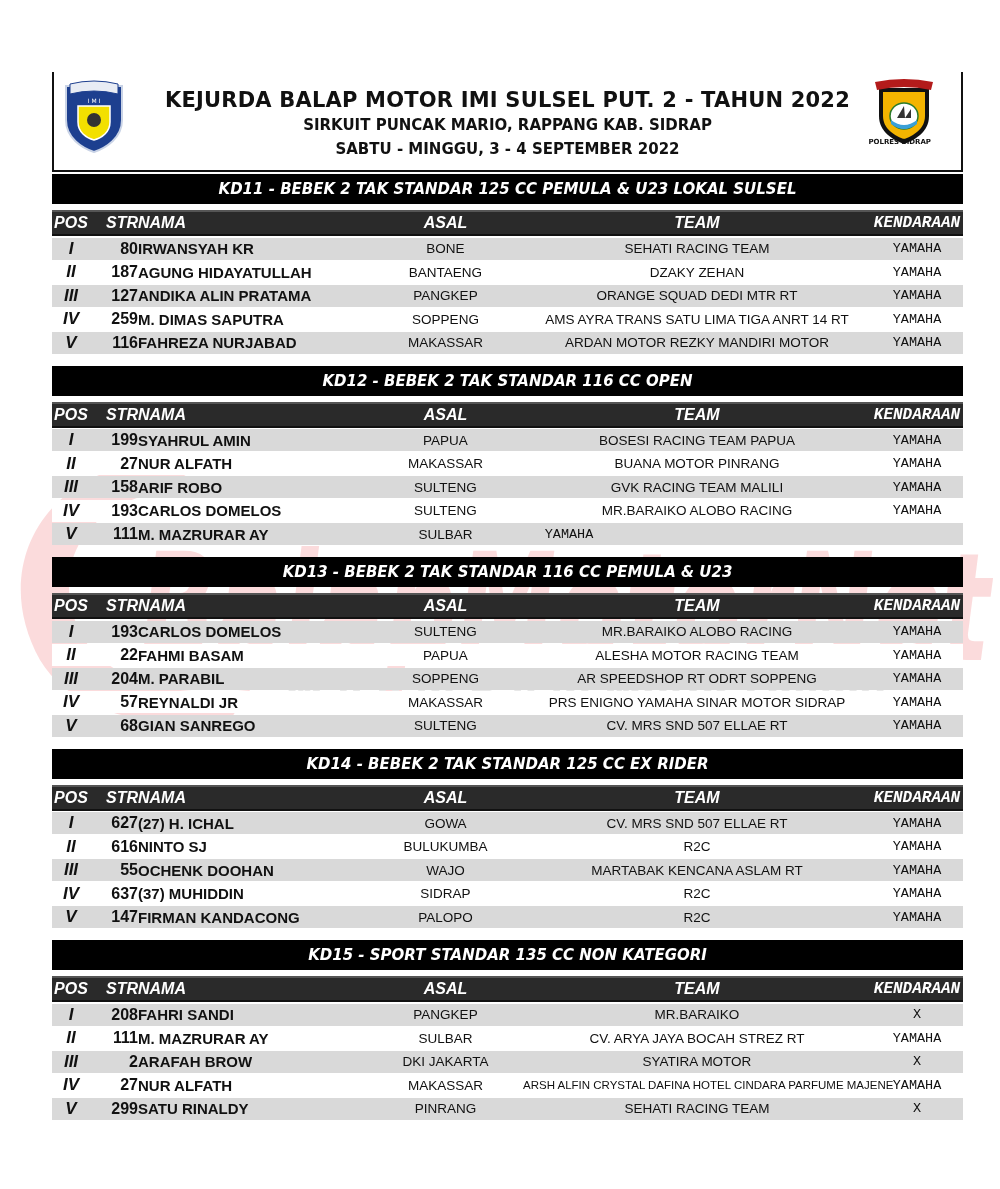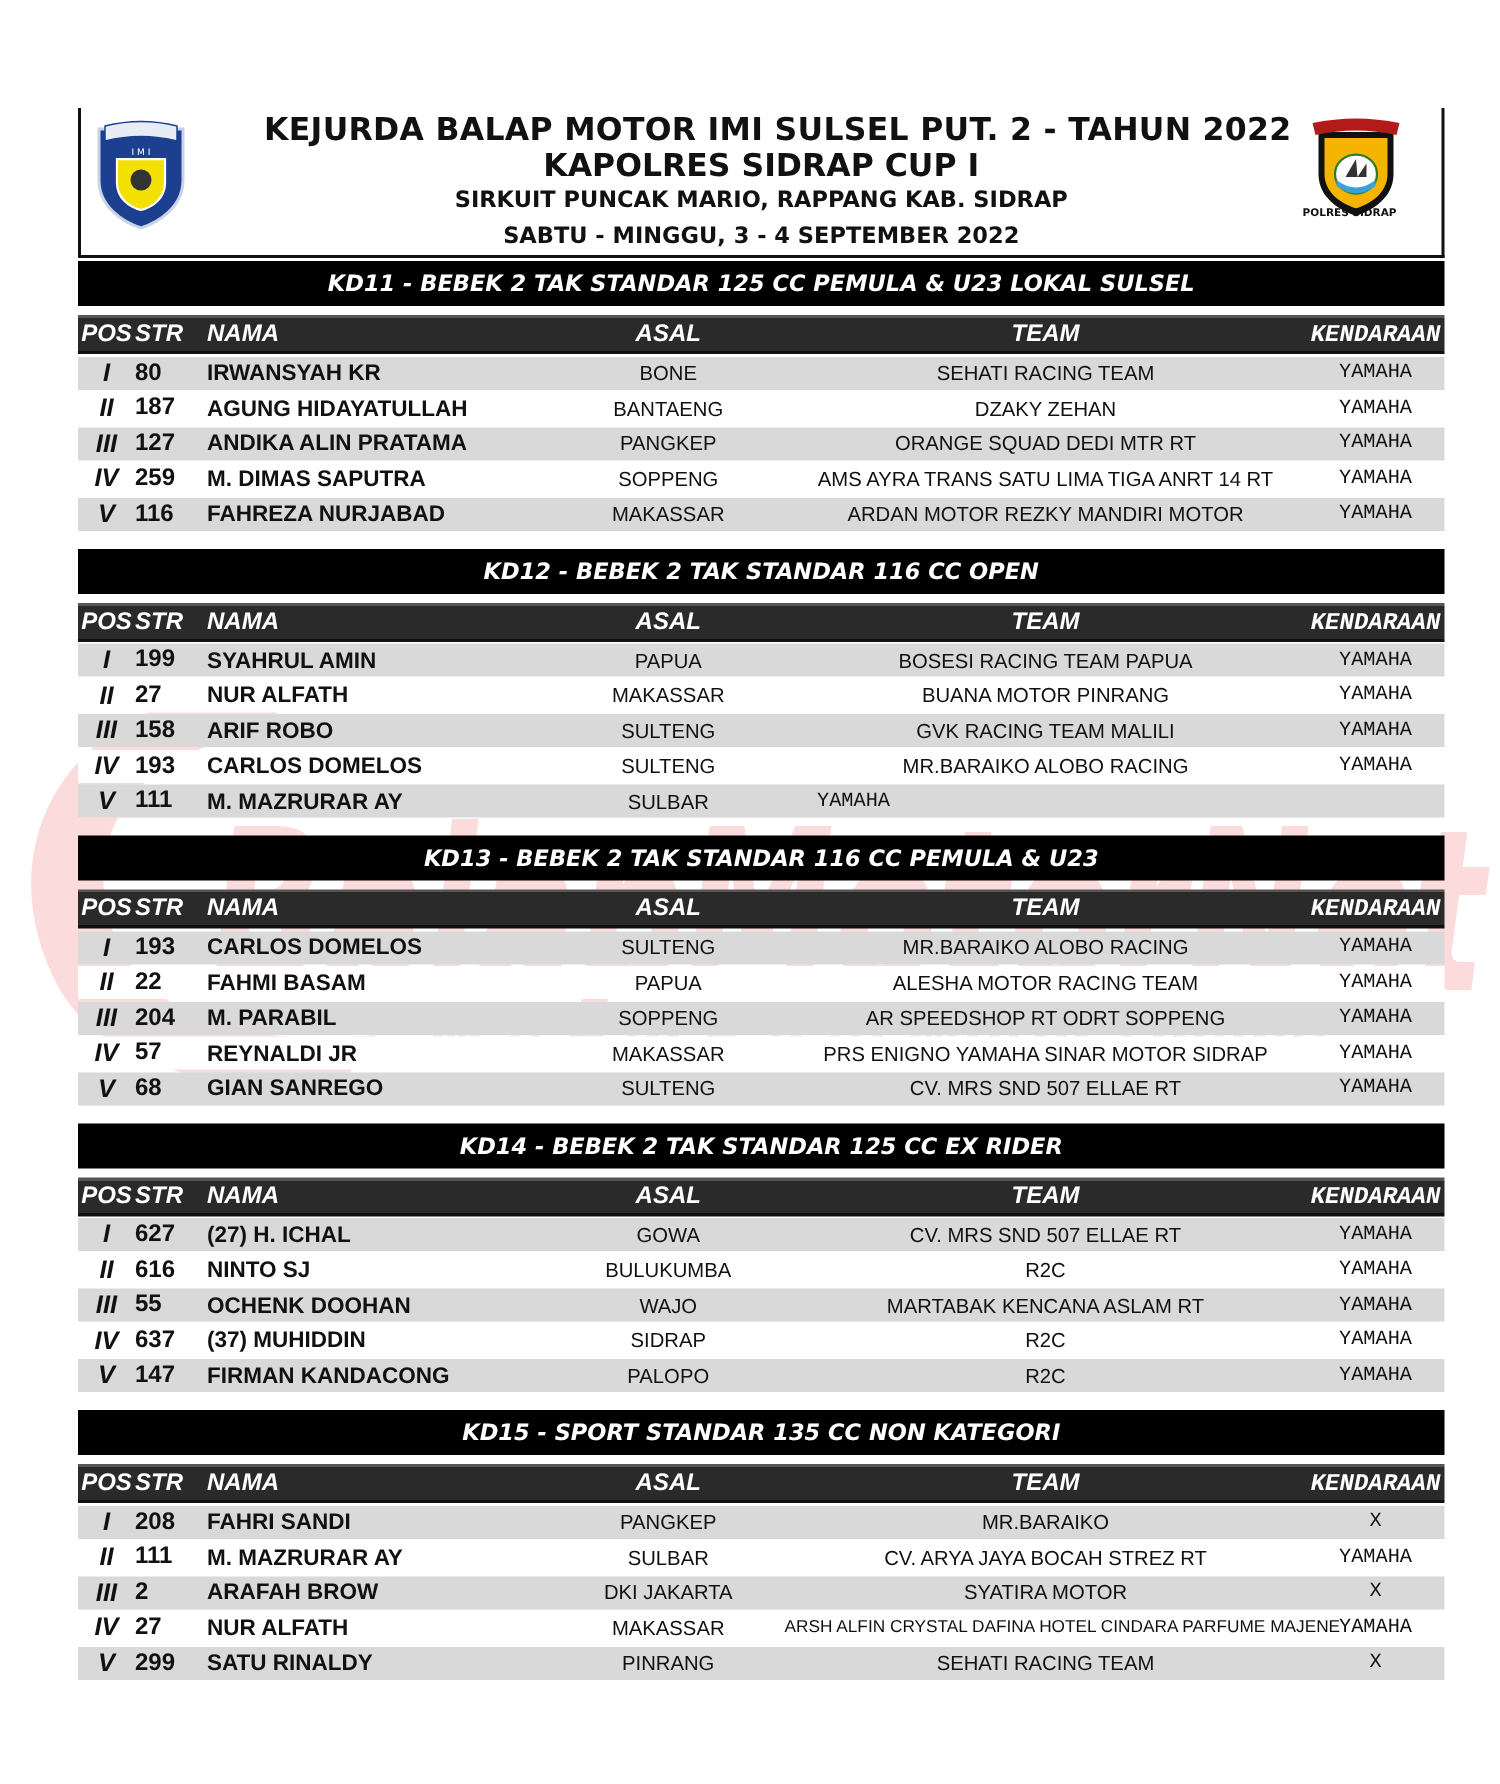--- a/index.html
+++ b/index.html
@@ -4,33 +4,33 @@
 <style>
   html, body { margin: 0; padding: 0; background: #ffffff; }
   body { width: 1000px; height: 1189px; position: relative; overflow: hidden;
          font-family: "Liberation Sans", sans-serif; color: #111; }
   .watermark { position: absolute; left: 0; top: 440px; width: 1000px; height: 300px; pointer-events: none; z-index: 0; }
   .page { position: absolute; left: 52px; top: 72px; width: 911px; z-index: 1; }
   .header { position: relative; height: 100px; border-left: 2px solid #111; border-right: 2px solid #111; border-bottom: 2px solid #111; box-sizing: border-box; }
   .logo-left { position: absolute; left: 8px; top: 8px; width: 64px; height: 74px; }
   .logo-right { position: absolute; right: 22px; top: 4px; width: 70px; height: 82px; }
   .title-block { position: absolute; left: 100px; right: 100px; top: 0; text-align: center; font-family: "DejaVu Sans", sans-serif; font-weight: bold; }
-  .t1 { font-size: 21px; line-height: 26px; margin-top: 1px; letter-spacing: 0.2px; text-align: right; }
+  .t1 { font-size: 21px; line-height: 26px; margin-top: 15px; letter-spacing: 0.2px; }
   .t2 { font-size: 21px; line-height: 22px; }
   .t3 { font-size: 15px; line-height: 24px; }
   .t4 { font-size: 15px; line-height: 24px; }
   .polres-label { position: absolute; right: 30px; top: 66px; font-size: 7px; font-weight: bold; font-family: "DejaVu Sans", sans-serif; }
   .section { margin-top: 0; }
   .cat-bar { height: 30px; background: #000; color: #fff; text-align: center; font-family: "DejaVu Sans", sans-serif; font-weight: bold; font-style: italic; font-size: 15px; line-height: 30px; margin-top: 2px; }
   .col-head { display: flex; height: 26px; margin-top: 6px; background: linear-gradient(#555 0, #555 2px, #2a2a2a 2px, #2a2a2a 24px, #111 24px); color: #fff; font-weight: bold; font-style: italic; font-size: 16px; align-items: center; }
   .row { display: flex; height: 22px; align-items: center; font-size: 14px; margin-top: 1.5px; }
   .row.odd { background: #d9d9d9; }
   .row.even { background: #ffffff; }
   .c-pos { width: 38px; text-align: center; font-weight: bold; font-style: italic; font-size: 17px; }
-  .c-str { width: 48px; text-align: left; font-weight: bold; font-size: 16px; }
+  .c-str { width: 48px; text-align: right; font-weight: bold; font-size: 16px; }
   .c-nama { width: 230px; padding-left: 0; font-weight: bold; font-size: 15px; white-space: nowrap; }
   .c-asal { width: 155px; text-align: center; font-size: 13.5px; }
   .c-team { width: 348px; text-align: center; font-size: 13.5px; white-space: nowrap; }
   .c-team.small { font-size: 11.5px; }
   .c-kend { width: 92px; text-align: center; font-size: 13.5px; font-family: Liberation Mono, monospace; }
   .col-head .c-pos, .col-head .c-str, .col-head .c-nama, .col-head .c-asal, .col-head .c-team, .col-head .c-kend { font-weight: bold; font-style: italic; font-size: 16px; }
   .spacer { height: 10px; }
 </style>
 </head>
 <body>
@@ -47,21 +47,20 @@
   <div class="header">
     <svg class="logo-left" viewBox="0 0 64 74">
       <path d="M4 6 L60 6 L60 40 C60 58 44 68 32 72 C20 68 4 58 4 40 Z" fill="#1d3f8f" stroke="#c9d3e6" stroke-width="2"></path>
       <path d="M8 4 Q32 -2 56 4 L56 14 Q32 8 8 14 Z" fill="#e8ecf4" stroke="#1d3f8f" stroke-width="1"></path>
       <path d="M16 26 L48 26 L48 42 C48 52 40 58 32 60 C24 58 16 52 16 42 Z" fill="#f3e000" stroke="#fff" stroke-width="1.5"></path>
       <circle cx="32" cy="40" r="7" fill="#333"></circle>
       <text x="32" y="23" text-anchor="middle" font-size="6" fill="#fff" font-family="DejaVu Sans, sans-serif">I  M  I</text>
     </svg>
     <div class="title-block">
       <div class="t1">KEJURDA BALAP MOTOR IMI SULSEL PUT. 2 - TAHUN 2022</div>
-      <div class="t2">KAPOLRES SIDRAP CUP I</div>
       <div class="t3">SIRKUIT PUNCAK MARIO, RAPPANG KAB. SIDRAP</div>
       <div class="t4">SABTU - MINGGU, 3 - 4 SEPTEMBER 2022</div>
     </div>
     <svg class="logo-right" viewBox="0 0 70 82">
       <path d="M10 12 L60 12 L60 40 C60 56 46 64 35 68 C24 64 10 56 10 40 Z" fill="#111"></path>
       <path d="M14 16 L56 16 L56 40 C56 53 44 60 35 63 C26 60 14 53 14 40 Z" fill="#f4b400"></path>
       <ellipse cx="35" cy="40" rx="14" ry="13" fill="#ffffff" stroke="#2a7a2a" stroke-width="1.5"></ellipse>
       <path d="M22 44 Q35 54 48 44 L48 48 Q35 58 22 48 Z" fill="#3aa0d8"></path>
       <path d="M28 42 L35 30 L36 42 Z M36 42 L42 33 L42 42 Z" fill="#333"></path>
       <path d="M6 6 Q35 0 64 6 L62 14 Q35 8 8 14 Z" fill="#b31b1b"></path>

